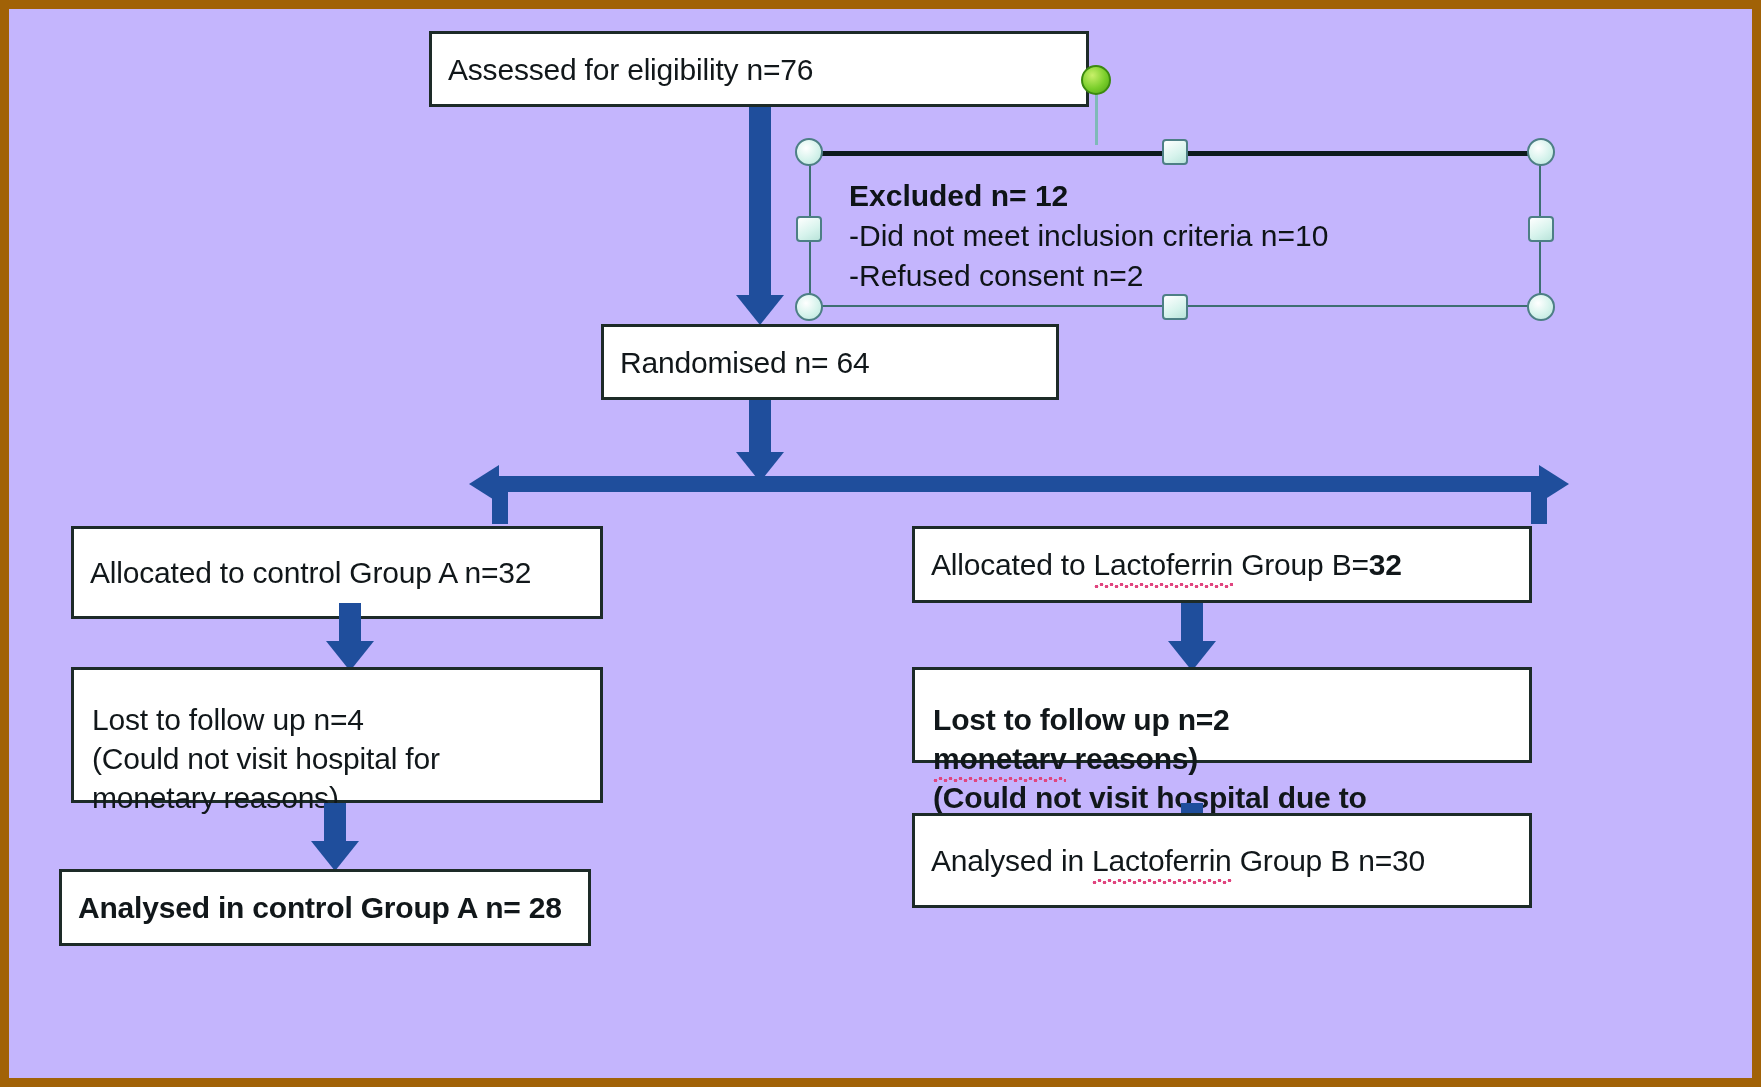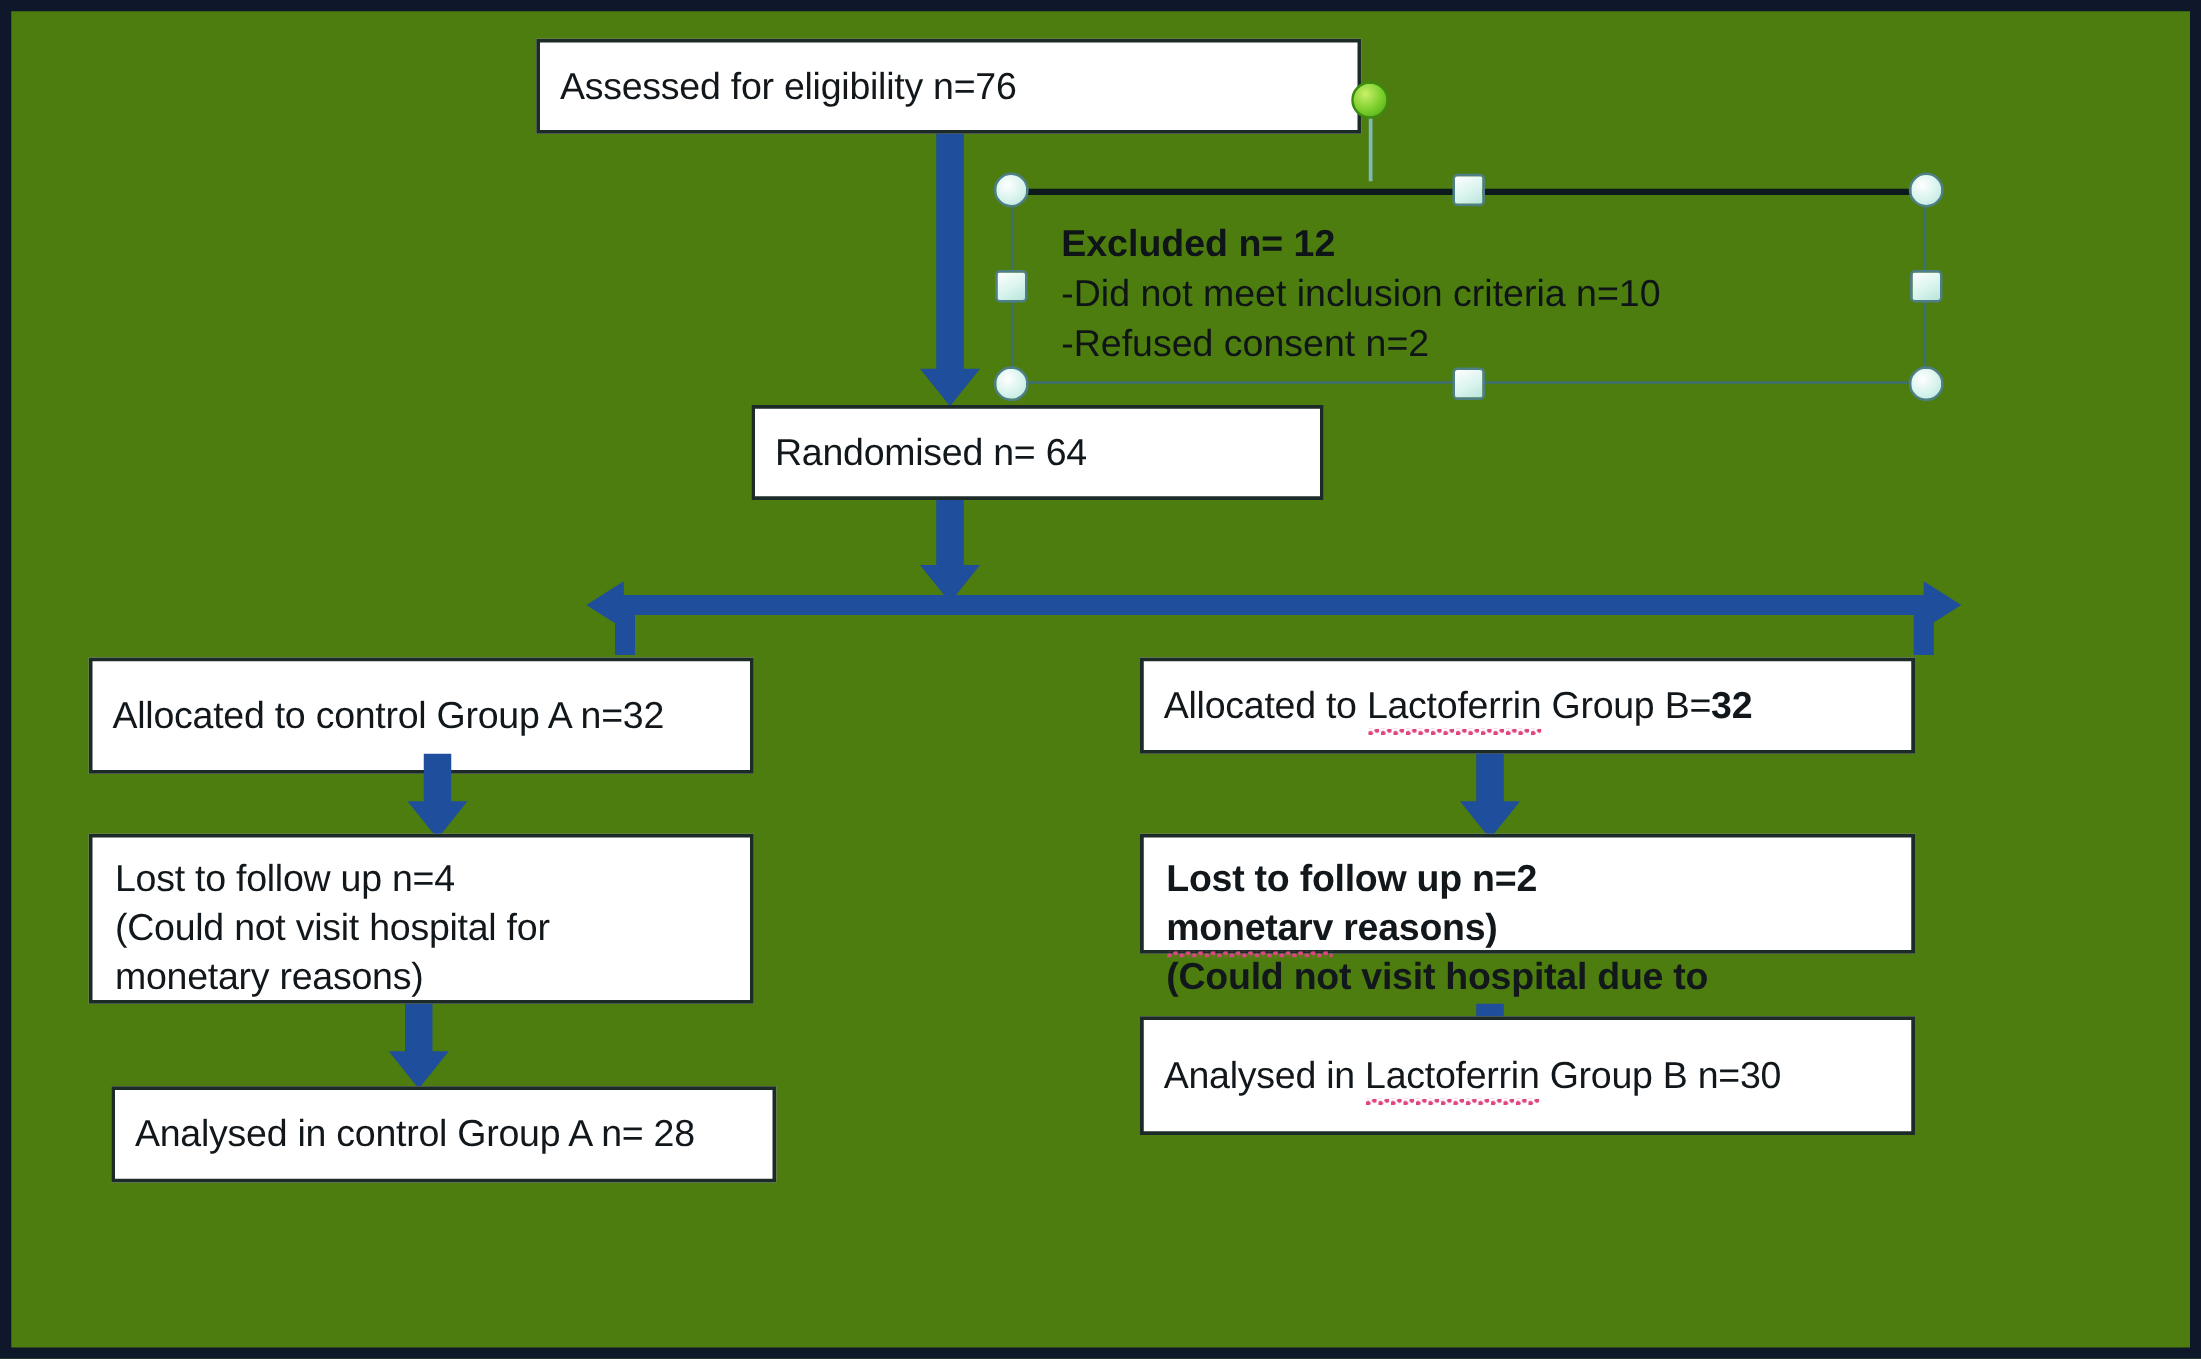--- a/index.html
+++ b/index.html
@@ -1,39 +1,39 @@
 <!DOCTYPE html>
 <html><head>
 <meta charset="utf-8">
 <style>
   html,body{margin:0;padding:0;background:#fff;}
   body{width:1761px;height:1087px;font-family:"Liberation Sans",sans-serif;overflow:hidden;}
 
   #frame{
     position:absolute; left:0; top:0; width:1761px; height:1087px;
     box-sizing:border-box;
-    border:9px solid #0f172a;
-    background:#4d7c0f;
+    border:9px solid #a16207;
+    background:#c4b5fd;
   }
   #canvas{position:absolute;left:0;top:0;width:1761px;height:1087px;}
 
   .box{
     position:absolute;
     box-sizing:border-box;
     border:3px solid #1d2b28;
     background:#ffffff;
     color:#11171a;
     display:flex;
     align-items:center;
     padding:6px 16px;
     font-size:30px;
     line-height:1.30;
     letter-spacing:-0.2px;
   }
-  .box.multi{display:block;padding:14px 18px 10px 18px;}
+  .box.multi{display:block;padding:30px 18px 10px 18px;}
   .box .ln{display:block;white-space:nowrap;}
 
   
   .arrow-v{position:absolute;background:#1f4e9c;}
   .arrow-head-d{
     position:absolute;width:0;height:0;
     border-left:24px solid transparent;
     border-right:24px solid transparent;
     border-top:30px solid #1f4e9c;
   }
@@ -151,21 +151,21 @@
 
     <div class="box multi" style="left:62px;top:658px;width:532px;height:136px;">
       <span class="ln">Lost to follow up n=4</span>
       <span class="ln">(Could not visit hospital for</span>
       <span class="ln">monetary reasons)</span>
     </div>
 
     <div class="arrow-v" style="left:315px;top:794px;width:22px;height:42px;"></div>
     <div class="arrow-head-d" style="left:302px;top:832px;"></div>
 
-    <div class="box" style="left:80px;top:860px;width:532px;height:77px;">
+    <div class="box" style="left:50px;top:860px;width:532px;height:77px;font-weight:bold;">
       <span>Analysed in control Group A n= 28</span>
     </div>
 
     <div class="box" style="left:903px;top:517px;width:620px;height:77px;">
       <span><span>Allocated to </span><span class="sp">Lactoferrin</span><span> Group B=</span><span class="bold-n">32</span></span>
     </div>
 
     <div class="arrow-v" style="left:1172px;top:594px;width:22px;height:42px;"></div>
     <div class="arrow-head-d" style="left:1159px;top:632px;"></div>
 

